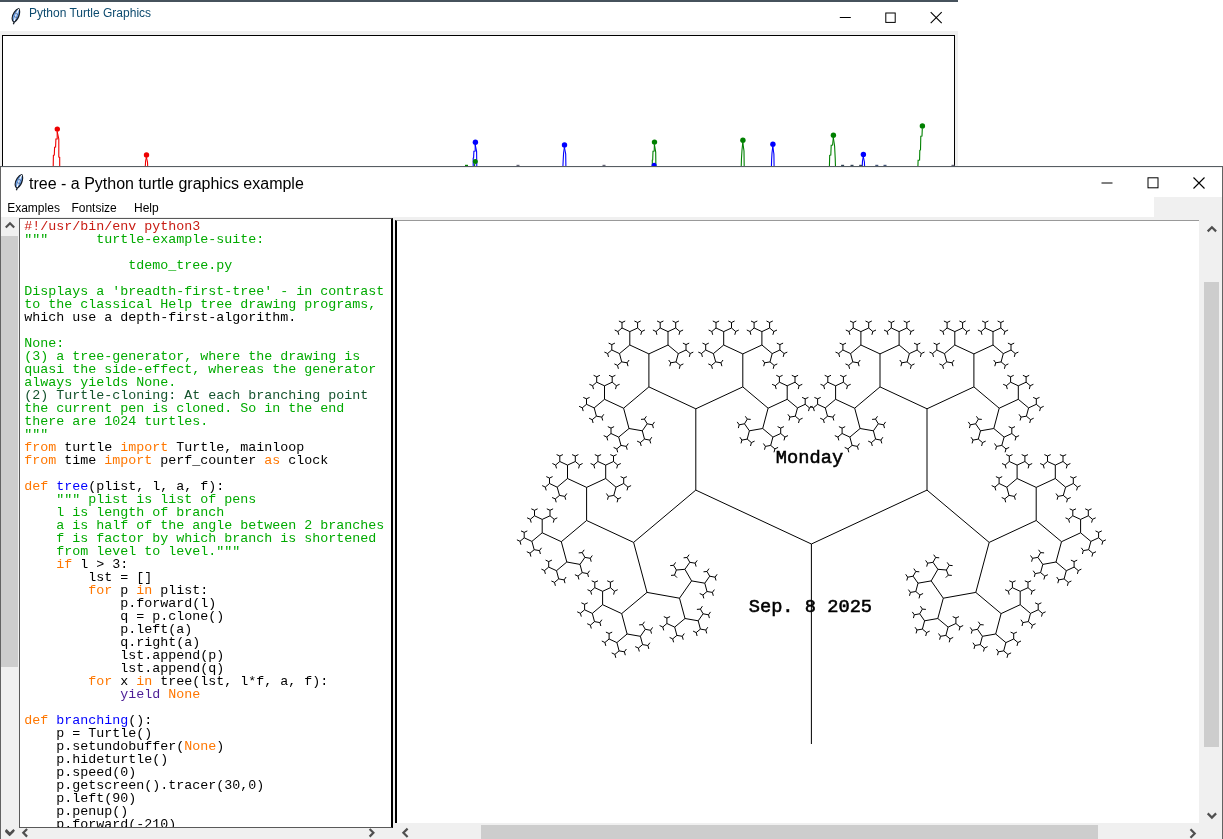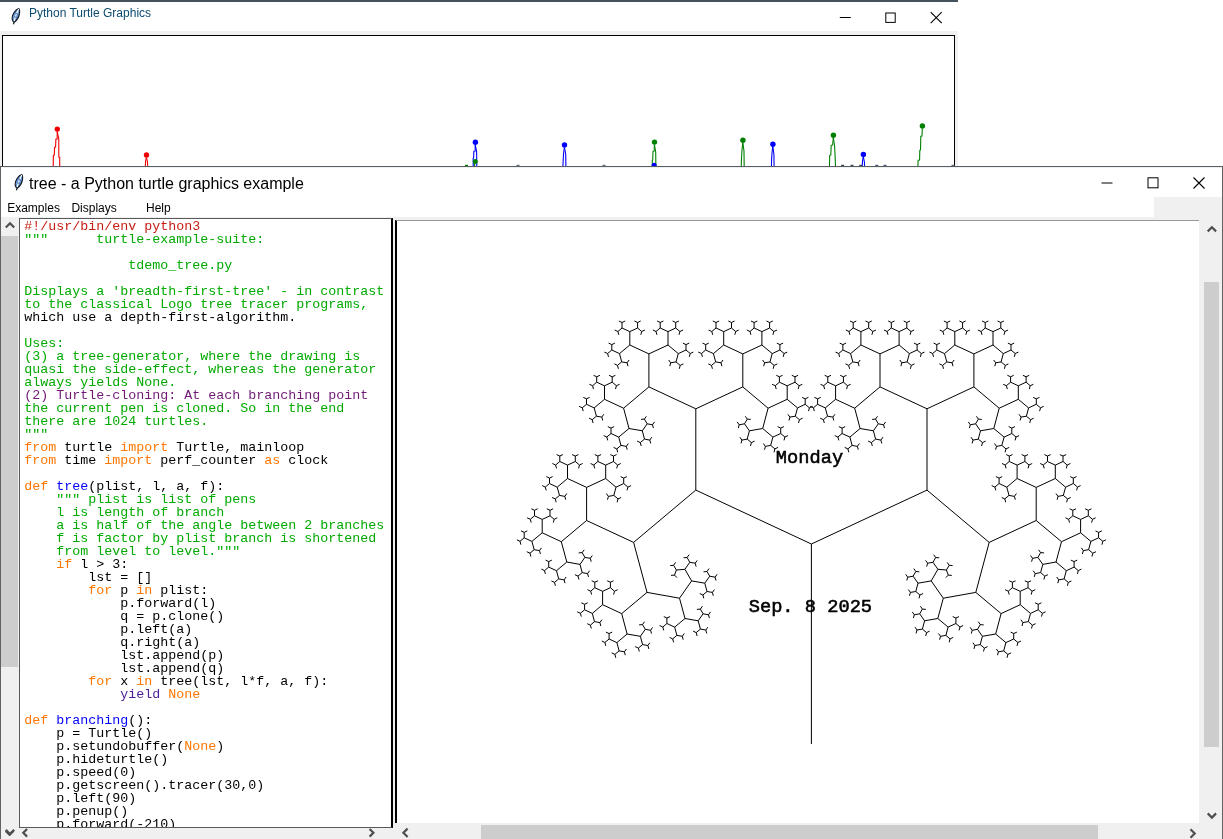--- a/index.html
+++ b/index.html
@@ -78,57 +78,57 @@
 </svg>
 <div class="abs" style="left:29px;top:170px;height:27px;line-height:27px;font-size:16px;color:#000">tree - a Python turtle graphics example</div>
 <svg class="abs" style="left:1060px;top:168px" width="160" height="28" viewBox="0 0 160 28">
   <line x1="41.5" y1="15" x2="52.5" y2="15" stroke="#000" stroke-width="1"></line>
   <rect x="88" y="9.8" width="10" height="10" fill="none" stroke="#000" stroke-width="1"></rect>
   <path d="M133.5 9.5 L144.5 20.5 M144.5 9.5 L133.5 20.5" stroke="#000" stroke-width="1.1"></path>
 </svg>
 
 <div class="abs" style="left:1px;top:196.5px;width:1153px;height:20.5px;background:#fff;font-size:12px;color:#000">
   <span class="abs" style="left:6.2px;top:1.3px;height:20px;line-height:20px">Examples</span>
-  <span class="abs" style="left:70.4px;top:1.3px;height:20px;line-height:20px">Displays</span>
-  <span class="abs" style="left:145px;top:1.3px;height:20px;line-height:20px">Help</span>
+  <span class="abs" style="left:70.4px;top:1.3px;height:20px;line-height:20px">Fontsize</span>
+  <span class="abs" style="left:133px;top:1.3px;height:20px;line-height:20px">Help</span>
 </div>
 
 <div class="abs" style="left:1px;top:217px;width:17px;height:622px;background:#f0f0f0"></div>
 <div class="abs" style="left:1px;top:236px;width:17px;height:431px;background:#cdcdcd"></div>
 <svg class="abs" style="left:1px;top:217px" width="17" height="622" viewBox="0 0 17 622">
   <polyline points="4.8,10.5 9,6.300000000000001 13.2,10.5" fill="none" stroke="#4f4f4f" stroke-width="2.2"></polyline>
   <polyline points="4.8,612.9 9,617.1 13.2,612.9" fill="none" stroke="#4f4f4f" stroke-width="2.2"></polyline>
 </svg>
 
 <div class="abs" style="left:19px;top:218px;width:374px;height:610px;background:#fff;border:1px solid #595959;border-right:2px solid #000;overflow:hidden">
   <pre style="position:absolute;left:4.3px;top:1.4px;font-family:'Liberation Mono',monospace;font-size:13.33px;line-height:13px;color:#000"><span style="color:#c81b12">#!/usr/bin/env python3</span>
 <span style="color:#00aa00">"""      turtle-example-suite:</span>
 <span style="color:#00aa00"></span>
 <span style="color:#00aa00">             tdemo_tree.py</span>
 <span style="color:#00aa00"></span>
 <span style="color:#00aa00">Displays a 'breadth-first-tree' - in contrast</span>
-<span style="color:#00aa00">to the classical Logo tree tracer programs,</span>
+<span style="color:#00aa00">to the classical Help tree drawing programs,</span>
 <span style="color:#000000">which use a depth-first-algorithm.</span>
 <span style="color:#00aa00"></span>
-<span style="color:#00aa00">Uses:</span>
+<span style="color:#00aa00">None:</span>
 <span style="color:#00aa00">(3) a tree-generator, where the drawing is</span>
 <span style="color:#00aa00">quasi the side-effect, whereas the generator</span>
 <span style="color:#00aa00">always yields None.</span>
-<span style="color:#701a75">(2) Turtle-cloning: At each branching point</span>
+<span style="color:#14532d">(2) Turtle-cloning: At each branching point</span>
 <span style="color:#00aa00">the current pen is cloned. So in the end</span>
 <span style="color:#00aa00">there are 1024 turtles.</span>
 <span style="color:#00aa00">"""</span>
 <span style="color:#ff7700">from</span> turtle <span style="color:#ff7700">import</span> Turtle, mainloop
 <span style="color:#ff7700">from</span> time <span style="color:#ff7700">import</span> perf_counter <span style="color:#ff7700">as</span> clock
 
 <span style="color:#ff7700">def</span> <span style="color:#0000ff">tree</span>(plist, l, a, f):
     <span style="color:#00aa00">""" plist is list of pens</span>
     <span style="color:#00aa00">l is length of branch</span>
     <span style="color:#00aa00">a is half of the angle between 2 branches</span>
-    <span style="color:#00aa00">f is factor by plist branch is shortened</span>
+    <span style="color:#00aa00">f is factor by which branch is shortened</span>
     <span style="color:#00aa00">from level to level."""</span>
     <span style="color:#ff7700">if</span> l &gt; 3:
         lst = []
         <span style="color:#ff7700">for</span> p <span style="color:#ff7700">in</span> plist:
             p.forward(l)
             q = p.clone()
             p.left(a)
             q.right(a)
             lst.append(p)
             lst.append(q)

